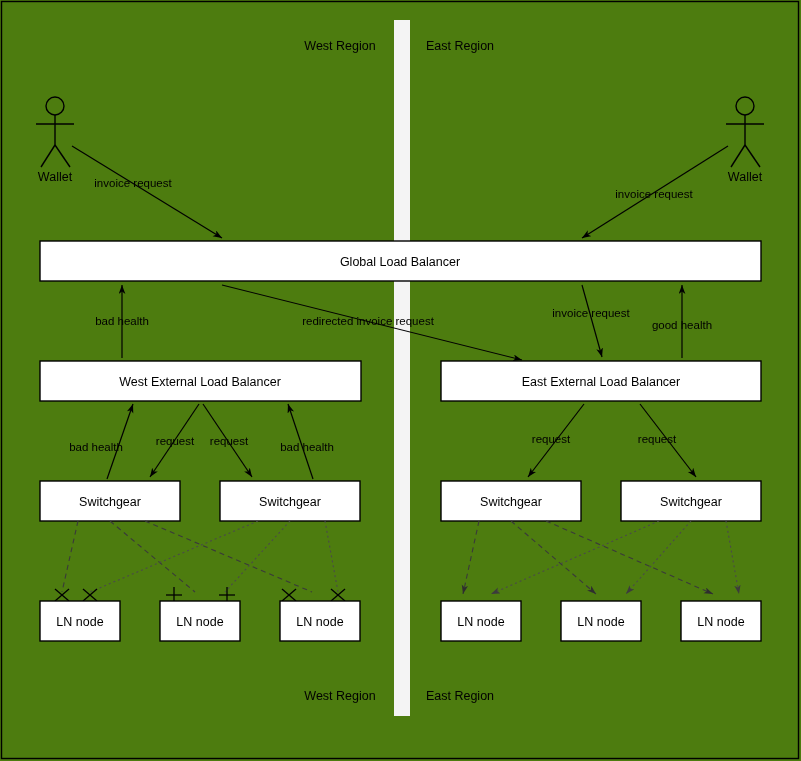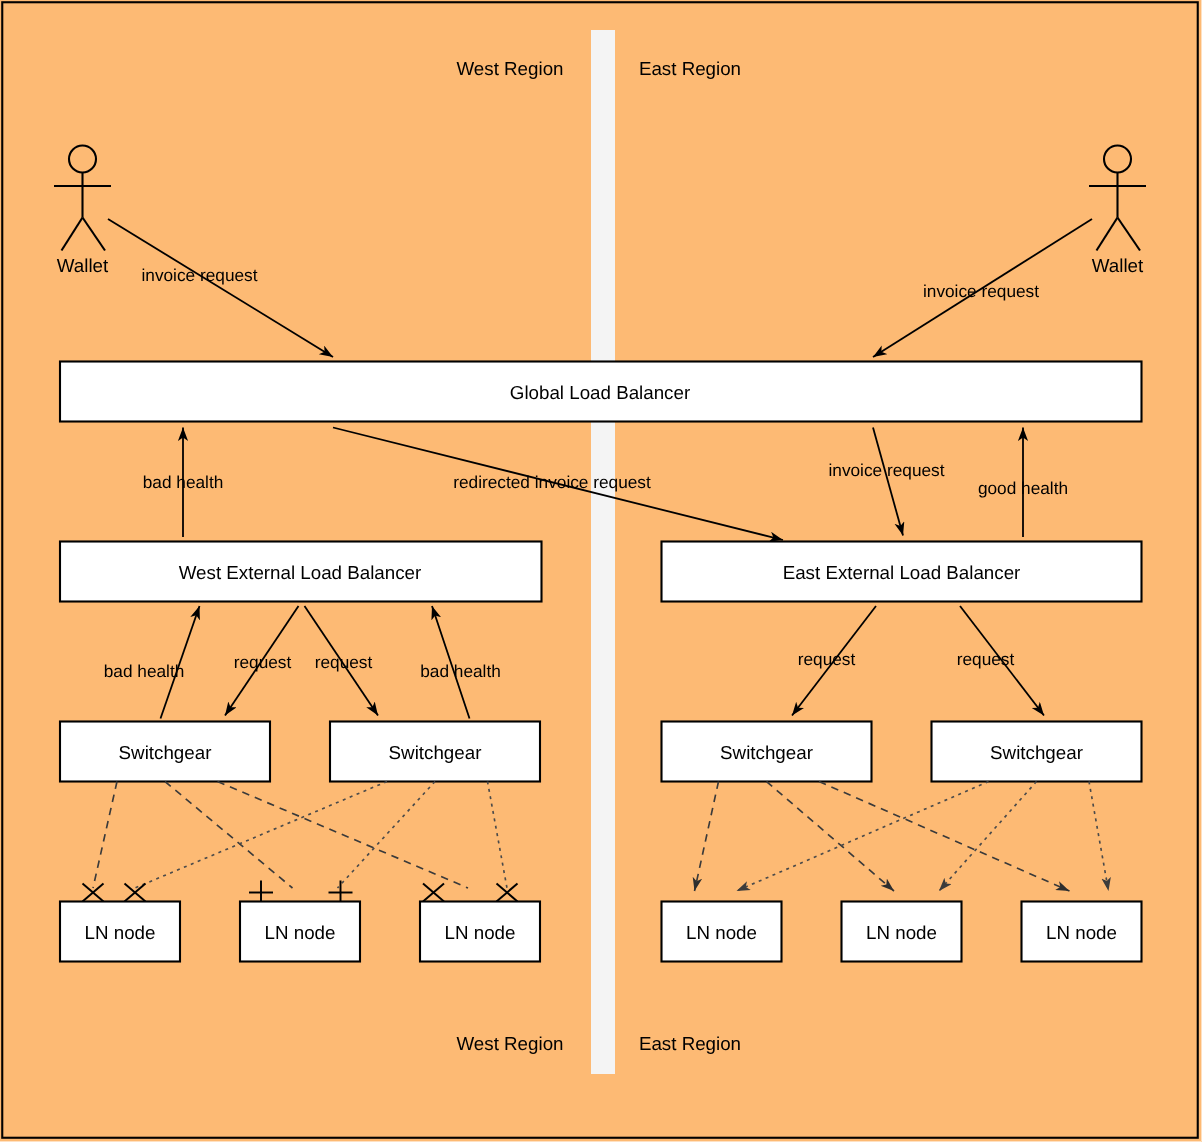--- a/index.html
+++ b/index.html
@@ -7,21 +7,21 @@
     padding: 0;
     background: #ffffff;
   }
   body {
     font-family: "Liberation Sans", sans-serif;
   }
   #canvas {
     position: relative;
     width: 801px;
     height: 761px;
-    background: #fdba74;
+    background: #4d7c0f;
     overflow: hidden;
   }
   #diagram-svg {
     position: absolute;
     left: 0;
     top: 0;
     width: 801px;
     height: 761px;
   }
   .node-label, .edge-label, .region-label, .actor-label {

